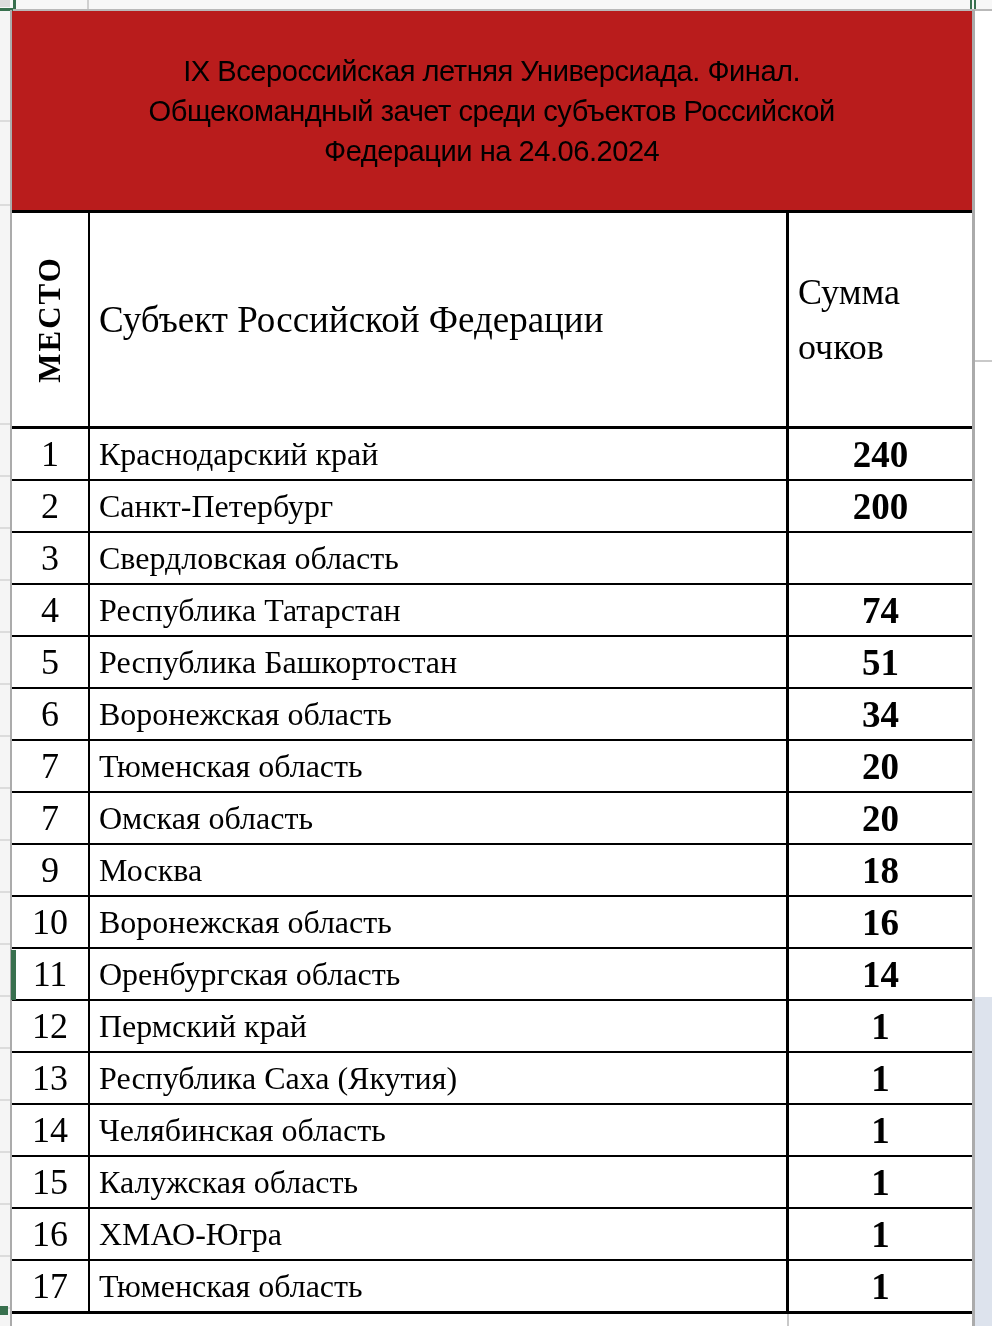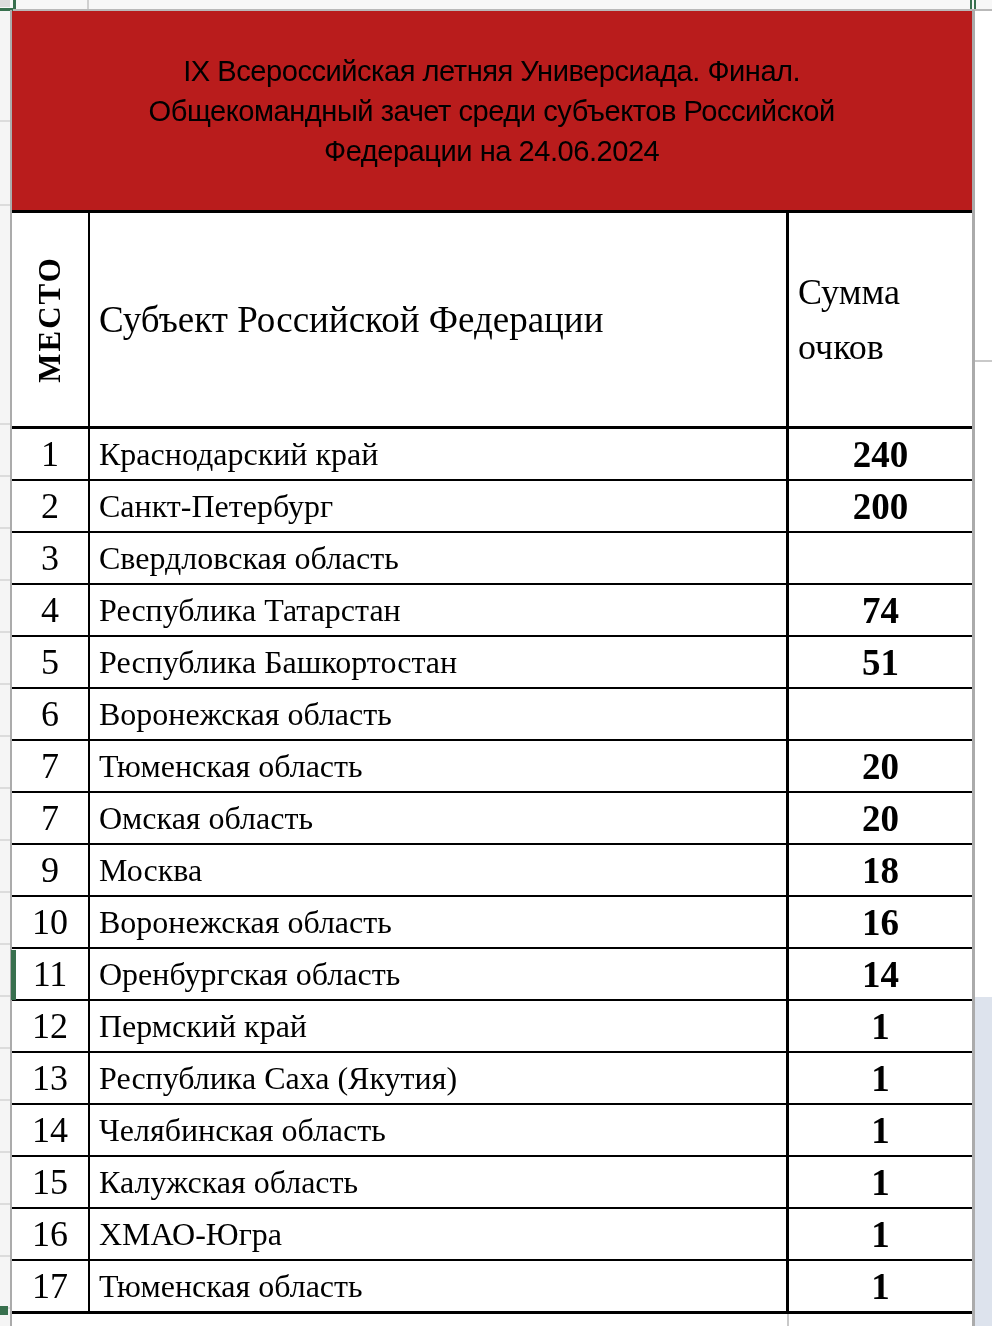--- a/index.html
+++ b/index.html
@@ -177,20 +177,23 @@
           <span class="points">51</span>
         </div>
       </div>
       <div class="trow">
         <div class="cell c1">
           <span class="place">6</span>
         </div>
         <div class="cell c2">
           <span class="subject">Воронежская область</span>
         </div>
+        <div class="cell c3">
+          <span class="points">34</span>
+        </div>
       </div>
       <div class="trow">
         <div class="cell c1">
           <span class="place">7</span>
         </div>
         <div class="cell c2">
           <span class="subject">Тюменская область</span>
         </div>
         <div class="cell c3">
           <span class="points">20</span>

